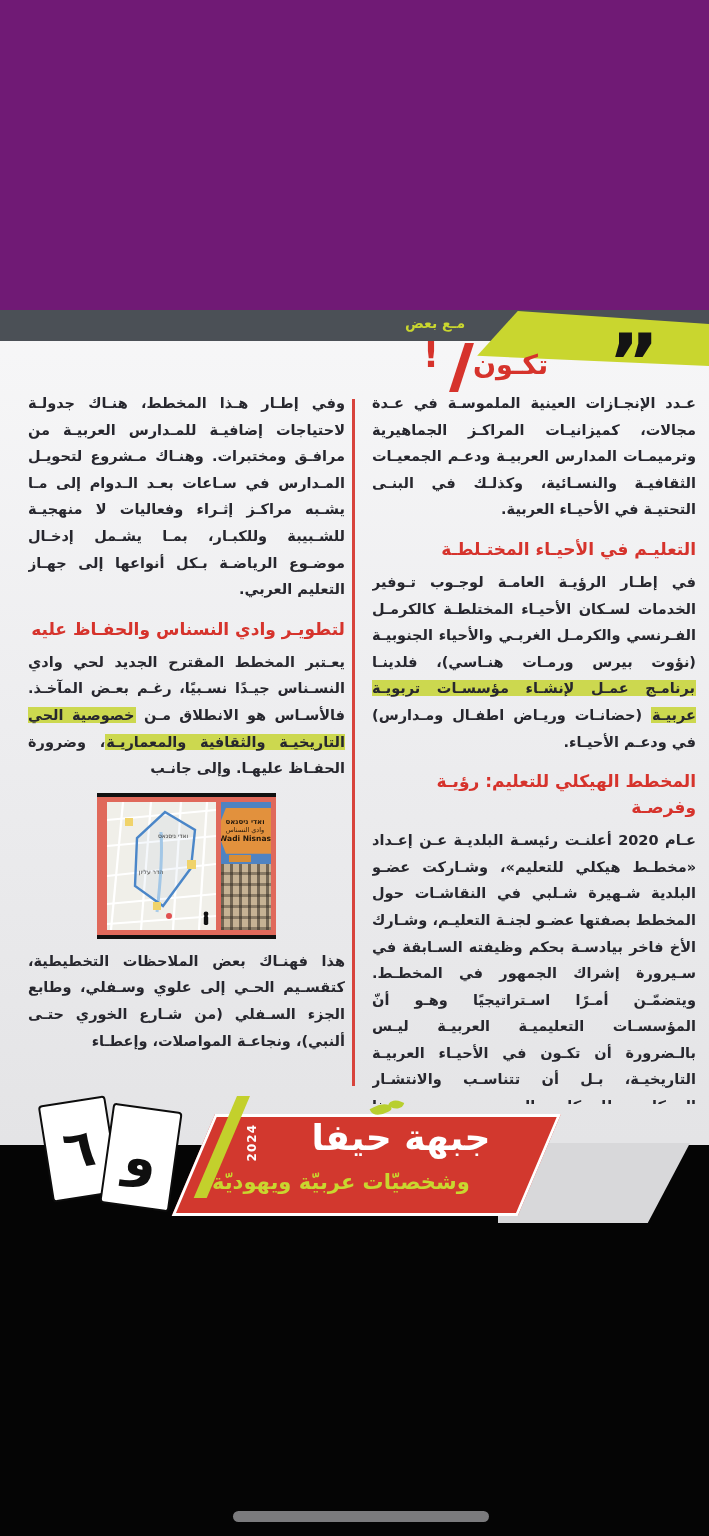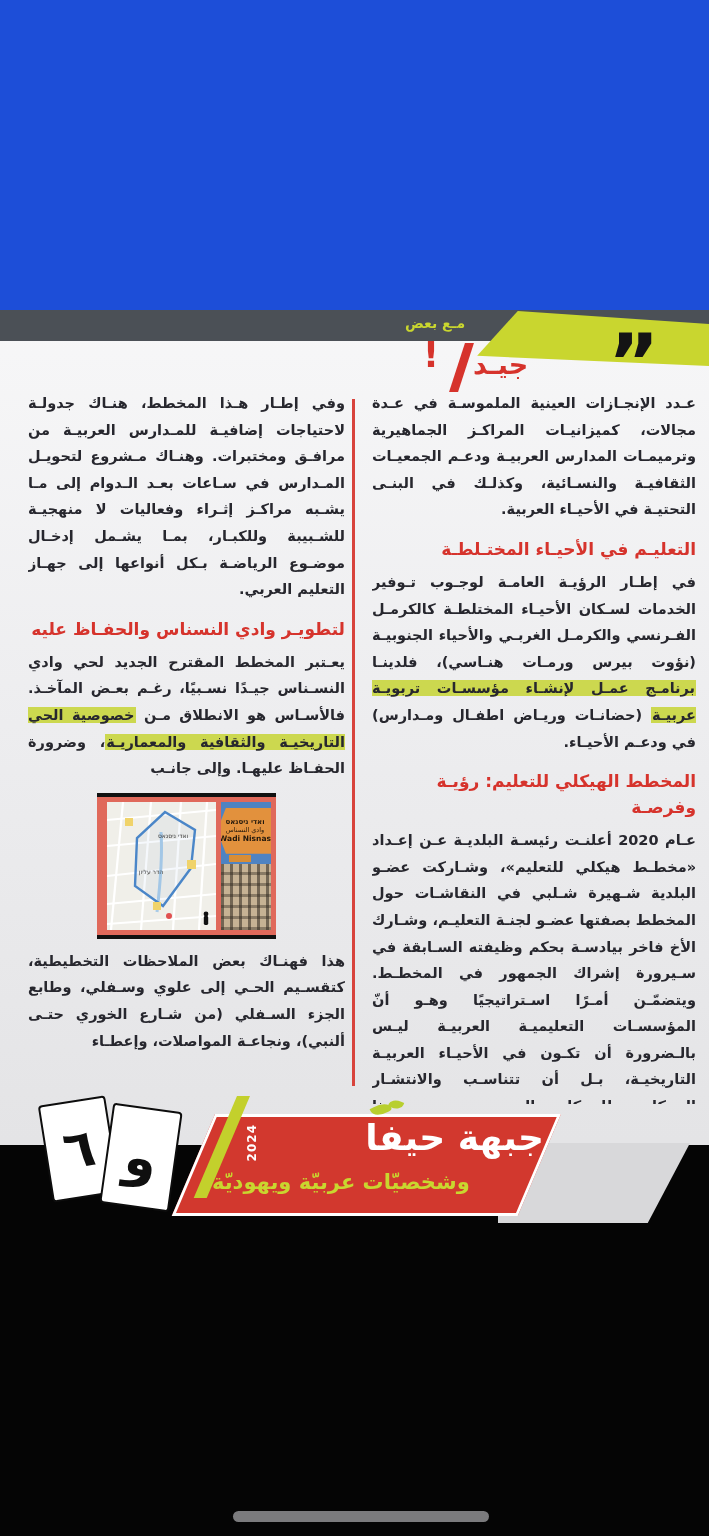--- a/index.html
+++ b/index.html
@@ -1,16 +1,16 @@
 <!DOCTYPE html>
 <html><head>
 <meta charset="utf-8">
 <style>
   html,body{margin:0;padding:0;background:#000;}
-  .screen{position:relative;width:709px;height:1536px;background:#1d4ed8;overflow:hidden;
+  .screen{position:relative;width:709px;height:1536px;background:#701a75;overflow:hidden;
           font-family:"DejaVu Sans",sans-serif;}
   
   .page{position:absolute;left:0;top:310px;width:709px;height:922px;
         background:linear-gradient(180deg,#f7f7f8 0%,#ededef 45%,#e2e2e4 100%);}
   .band{position:absolute;left:0;top:0;width:709px;height:31px;background:#4b5056;}
   .lime-band{position:absolute;left:470px;top:1px;width:239px;height:56px;background:#c9d62f;
         clip-path:polygon(20% 0,100% 23%,100% 98%,3% 80%);}
   
   .tag-top{position:absolute;left:398px;top:5px;width:74px;text-align:center;color:#c9d62f;
         font-size:14px;font-weight:bold;direction:rtl;}
@@ -51,21 +51,21 @@
   
   .black-band{position:absolute;left:0;top:1145px;width:709px;height:391px;background:#050505;}
   .shadow-par{position:absolute;left:498px;top:1143px;width:192px;height:80px;background:#d8d8da;
         clip-path:polygon(0 0,100% 0,78% 100%,0 100%);}
   .banner{position:absolute;left:215px;top:1114px;width:340px;height:96px;background:#d2382e;
         border:3px solid #fff;transform:skewX(-23deg);transform-origin:top left;}
   .lime-slash{position:absolute;left:237px;top:1096px;width:13px;height:102px;background:#c3d02c;
         transform:skewX(-23deg);transform-origin:top left;}
   .b-year{position:absolute;left:245px;top:1124px;color:#fff;font-size:12px;font-weight:bold;
         writing-mode:vertical-rl;transform:rotate(180deg);letter-spacing:1px;}
-  .b-title{position:absolute;left:258px;top:1115px;width:286px;text-align:right;color:#fff;
+  .b-title{position:absolute;left:258px;top:1115px;width:286px;text-align:center;color:#fff;
         font-size:36px;font-weight:bold;direction:rtl;line-height:1.3;}
   .b-sub{position:absolute;left:212px;top:1170px;width:330px;text-align:left;color:#c9d62f;
         font-size:21px;font-weight:bold;direction:rtl;}
   .leaf1{position:absolute;left:371px;top:1104px;width:20px;height:11px;background:#b8cf2f;
         border-radius:0 100% 30% 100%;transform:rotate(-28deg);}
   .leaf2{position:absolute;left:389px;top:1100px;width:14px;height:9px;background:#b8cf2f;
         border-radius:100% 0 100% 30%;transform:rotate(22deg);}
   .card{position:absolute;background:#fff;border:2px solid #0d0d0d;border-radius:4px;
         display:flex;align-items:center;justify-content:center;color:#0f0f0f;
         font-size:52px;font-weight:bold;}
@@ -79,21 +79,21 @@
 
 <div class="screen">
 
   <div class="page">
     <div class="band"></div>
     <div class="lime-band"></div>
 
     <div class="tag-top">مـع بعض</div>
     <div class="excl">!</div>
     <div class="logo-slash"></div>
-    <div class="mainword">جيـد</div>
+    <div class="mainword">تكـون</div>
     <div class="quote">”</div>
 
     <div class="divider"></div>
 
     <div class="col col-right">
       <p class="body">عـدد الإنجـازات العينية الملموسـة في عـدة مجالات، كميزانيـات المراكـز الجماهيرية وترميمـات المدارس العربيـة ودعـم الجمعيـات الثقافيـة والنسـائية، وكذلـك في البنـى التحتيـة في الأحيـاء العربية.</p>
       <h3 class="sec">التعليـم في الأحيـاء المختـلطـة</h3>
       <p class="body"><span>في إطـار الرؤيـة العامـة لوجـوب تـوفير الخدمات لسـكان الأحيـاء المختلطـة كالكرمـل الفـرنسي والكرمـل الغربـي والأحياء الجنوبيـة (نؤوت بيرس ورمـات هنـاسي)، فلدينـا </span><mark class="hl">برنامـج عمـل لإنشـاء مؤسسـات تربويـة عربيـة</mark><span> (حضانـات وريـاض اطفـال ومـدارس) في ودعـم الأحيـاء.</span></p>
       <h3 class="sec">المخطط الهيكلي للتعليم: رؤيـة وفرصـة</h3>
       <p class="body"><span>عـام 2020 أعلنـت رئيسـة البلديـة عـن إعـداد «مخطـط هيكلي للتعليم»، وشـاركت عضـو البلدية شـهيرة شـلبي في النقاشـات حول المخطط بصفتها عضـو لجنـة التعليـم، وشـارك الأخ فاخر بيادسـة بحكم وظيفته السـابقة في سـيرورة إشراك الجمهور في المخطـط. ويتضمّـن أمـرًا اسـتراتيجيًا وهـو أنّ المؤسسـات التعليميـة العربيـة ليـس بالـضرورة أن تكـون في الأحيـاء العربيـة التاريخيـة، بـل أن تتناسـب والانتشـار السـكاني للسـكان العرب. وبـروح هـذا المخطـط شـهد العامـان الأخيران </span></p>

